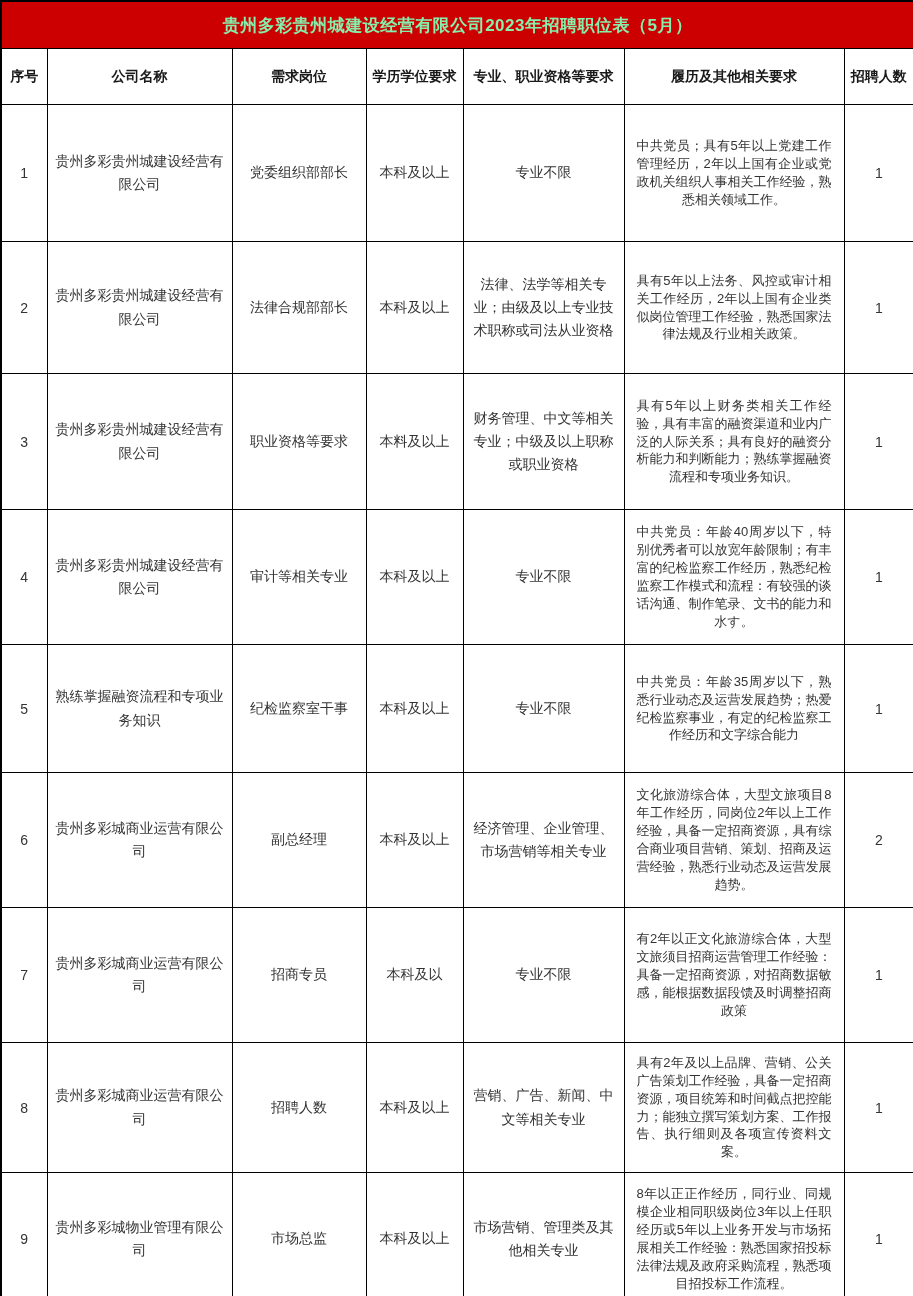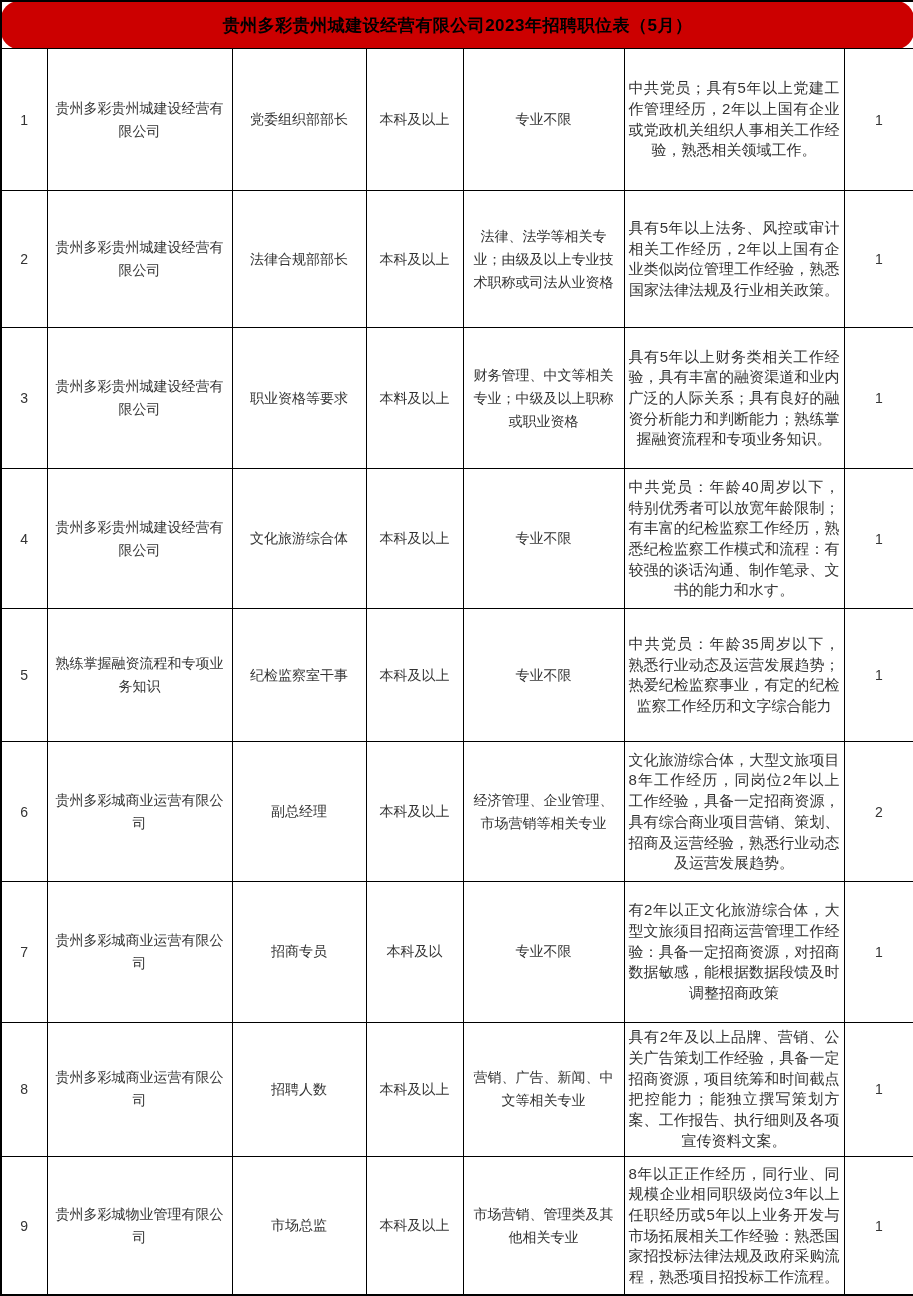--- a/index.html
+++ b/index.html
@@ -21,27 +21,26 @@
     table-layout: fixed;
     border: 2px solid #000000;
   }
   table.recruit th, table.recruit td {
     border: 1px solid #000000;
     vertical-align: middle;
     overflow: hidden;
   }
   tr.title-row th {
     background: #CC0000;
-    color: #000000;
+    color: #86efac;
     font-size: 17px;
     font-weight: bold;
     text-align: center;
     height: 44px;
     letter-spacing: 0.5px;
-    border-radius: 18px;
   }
   tr.head-row th {
     background: #ffffff;
     color: #1a1a1a;
     font-size: 14px;
     font-weight: bold;
     text-align: center;
     height: 51px;
     padding: 2px 3px;
   }
@@ -53,23 +52,23 @@
     text-align: center;
   }
   td.c-co, td.c-pos, td.c-edu, td.c-major {
     text-align: center;
     padding: 2px 6px;
     line-height: 1.65;
   }
   td.c-req {
     text-align: justify;
     text-align-last: center;
-    padding: 2px 4px;
+    padding: 2px 12px;
     line-height: 1.38;
-    font-size: 15px;
+    font-size: 13px;
   }
   td.c-cnt {
     text-align: center;
   }
 </style>
 </head>
 <body>
 
 <div class="page">
   <table class="recruit">
@@ -78,20 +77,29 @@
       <col style="width:185px">
       <col style="width:134px">
       <col style="width:97px">
       <col style="width:161px">
       <col style="width:220px">
       <col style="width:70px">
     </colgroup>
     <thead>
       <tr class="title-row">
         <th colspan="7">贵州多彩贵州城建设经营有限公司2023年招聘职位表（5月）</th>
+      </tr>
+      <tr class="head-row">
+        <th>序号</th>
+        <th>公司名称</th>
+        <th>需求岗位</th>
+        <th>学历学位要求</th>
+        <th>专业、职业资格等要求</th>
+        <th>履历及其他相关要求</th>
+        <th>招聘人数</th>
       </tr>
     </thead>
     <tbody>
       <tr style="height:137px">
         <td class="c-no">1</td>
         <td class="c-co">贵州多彩贵州城建设经营有限公司</td>
         <td class="c-pos">党委组织部部长</td>
         <td class="c-edu">本科及以上</td>
         <td class="c-major">专业不限</td>
         <td class="c-req">中共党员；具有5年以上党建工作管理经历，2年以上国有企业或党政机关组织人事相关工作经验，熟悉相关领域工作。</td>
@@ -111,21 +119,21 @@
         <td class="c-co">贵州多彩贵州城建设经营有限公司</td>
         <td class="c-pos">职业资格等要求</td>
         <td class="c-edu">本料及以上</td>
         <td class="c-major">财务管理、中文等相关专业；中级及以上职称或职业资格</td>
         <td class="c-req">具有5年以上财务类相关工作经验，具有丰富的融资渠道和业内广泛的人际关系；具有良好的融资分析能力和判断能力；熟练掌握融资流程和专项业务知识。</td>
         <td class="c-cnt">1</td>
       </tr>
       <tr style="height:135px">
         <td class="c-no">4</td>
         <td class="c-co">贵州多彩贵州城建设经营有限公司</td>
-        <td class="c-pos">文化旅游综合体</td>
+        <td class="c-pos">审计等相关专业</td>
         <td class="c-edu">本科及以上</td>
         <td class="c-major">专业不限</td>
         <td class="c-req">中共党员：年龄40周岁以下，特别优秀者可以放宽年龄限制；有丰富的纪检监察工作经历，熟悉纪检监察工作模式和流程：有较强的谈话沟通、制作笔录、文书的能力和水す。</td>
         <td class="c-cnt">1</td>
       </tr>
       <tr style="height:128px">
         <td class="c-no">5</td>
         <td class="c-co">熟练掌握融资流程和专项业务知识</td>
         <td class="c-pos">纪检监察室干事</td>
         <td class="c-edu">本科及以上</td>

